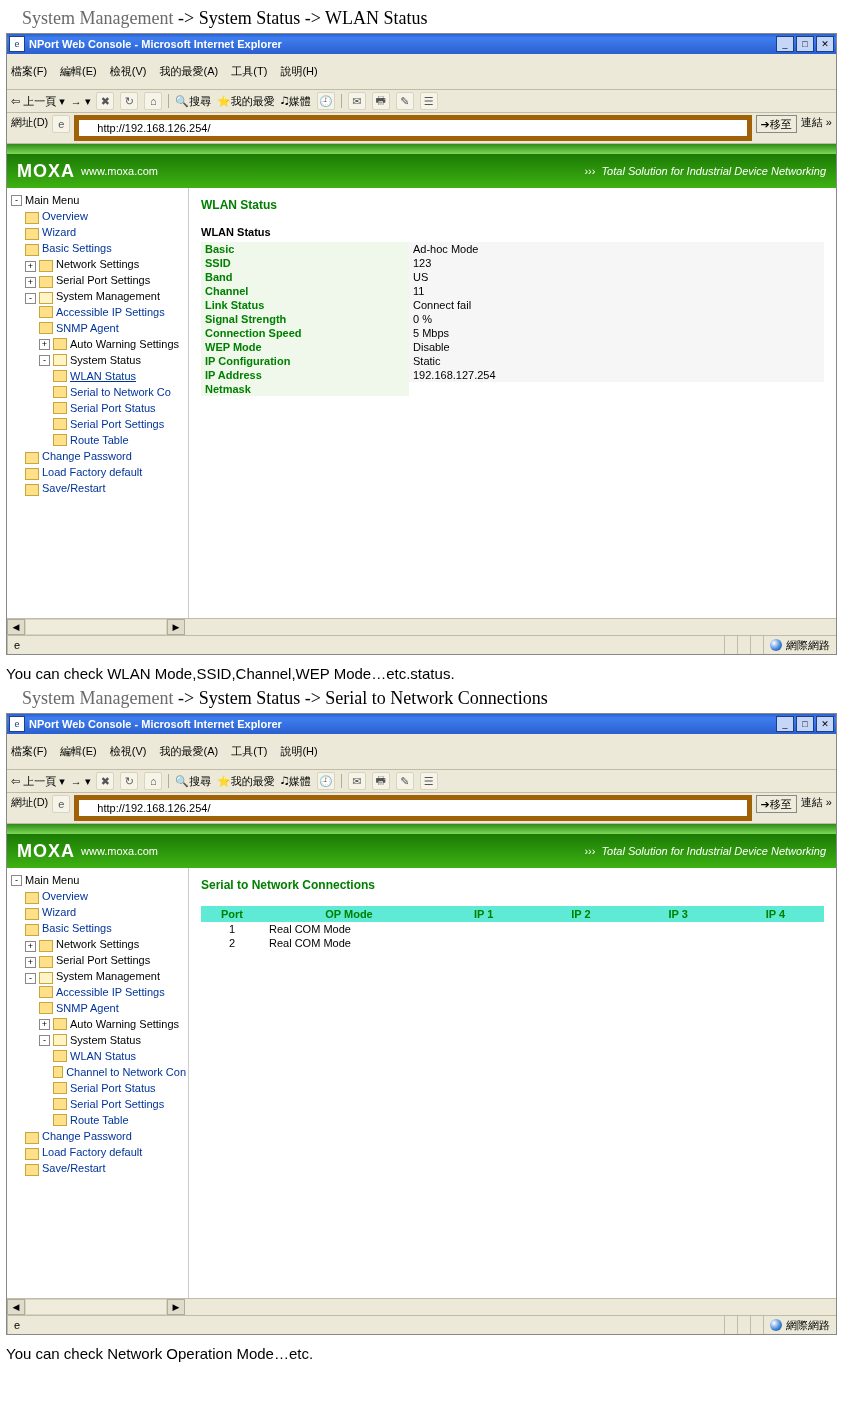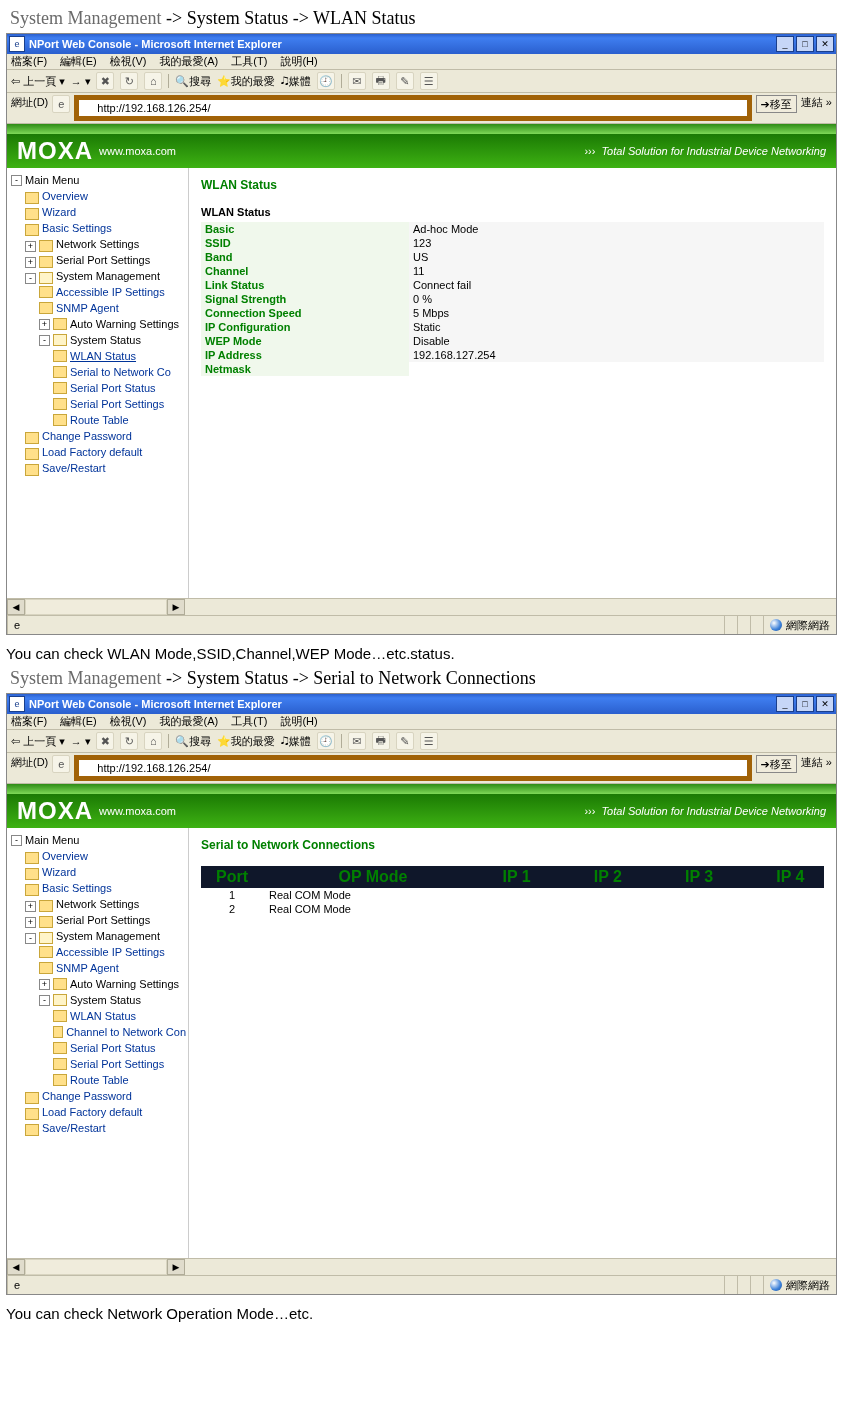--- a/index.html
+++ b/index.html
@@ -1,53 +1,53 @@
 <!DOCTYPE html>
 <html><head>
 <meta charset="utf-8">
 <style>
   body { margin:0; padding:6px 6px 20px 6px; font-family: Arial, sans-serif; font-size:13px; background:#fff; color:#000; }
-  .doc-line { font-size:18px; margin:2px 0 4px 4px; }
+  .doc-line { font-size:18px; margin:2px 0 4px 16px; }
   .doc-line .sys { font-family: "Times New Roman", serif; color:#6a6a6a; }
   .doc-line .rest { font-family: "Times New Roman", serif; color:#000; }
   .caption { font-size:15px; margin:10px 0 6px 0; }
   .browser { border:1px solid #888; width:100%; box-sizing:border-box; background:#ece9d8; font-size:11px; }
   .titlebar { display:flex; align-items:center; background:linear-gradient(#2a5fce,#3f7ef0 20%,#2a5fce); color:#fff; height:20px; padding:0 2px; }
   .titlebar .ico { width:14px; height:14px; background:#fff; border:1px solid #1a3f8c; margin-right:4px; display:flex; align-items:center; justify-content:center; font-size:9px; color:#1a3f8c; }
   .titlebar .ttl { flex:1; font-size:11px; font-weight:bold; }
   .titlebar .wbtn { width:16px; height:14px; background:#c6d6f7; border:1px solid #1a3f8c; margin-left:2px; display:flex; align-items:center; justify-content:center; font-size:9px; color:#000; }
-  .menubar { background:#ece9d8; padding:0 4px; border-bottom:1px solid #c0bca8; font-size:11px; }
+  .menubar { background:#ece9d8; padding:10px 4px; border-bottom:1px solid #c0bca8; font-size:11px; }
   .menubar span { margin-right:10px; }
   .toolbar { background:#ece9d8; padding:2px 4px; border-bottom:1px solid #c0bca8; display:flex; align-items:center; gap:6px; font-size:11px; }
   .toolbar .sep { width:1px; height:14px; background:#b0ac98; }
   .tbico { width:16px; height:16px; display:inline-flex; align-items:center; justify-content:center; font-size:11px; color:#555; border:1px solid #d8d4c0; background:#f6f4e8; border-radius:2px; }
   .addrbar { background:#ece9d8; padding:2px 4px; border-bottom:1px solid #c0bca8; display:flex; gap:4px; font-size:11px; }
   .addrbar input { flex:1; font-size:11px; height:16px; border:5px solid #a16207; padding:0 18px; }
   .addrbar .gobtn { border:1px solid #888; background:#f0ecdc; padding:0 4px; height:16px; display:flex; align-items:center; }
   .greenstrip { height:10px; background:linear-gradient(#2e8b16,#7ed957); }
   .moxabar { height:34px; background:linear-gradient(#1b7a04,#3eb213); display:flex; align-items:center; justify-content:space-between; padding:0 10px; color:#fff; }
-  .moxlogo { font-size:24px; font-weight:900; letter-spacing:1px; color:#fff; font-family:Arial, sans-serif; }
+  .moxlogo { font-size:18px; font-weight:900; letter-spacing:1px; color:#fff; font-family:Arial, sans-serif; }
   .moxurl { font-size:11px; color:#fff; }
   .moxtag { font-size:11px; color:#fff; font-style:italic; }
   .content { display:flex; background:#fff; height:430px; }
   .tree { width:175px; border-right:1px solid #ccc; padding:4px 2px 4px 4px; overflow:auto; font-size:11px; line-height:16px; }
   .tree .row { display:flex; align-items:center; gap:3px; white-space:nowrap; }
   .tree .ind1 { padding-left:14px;align-items:flex-end; } .tree .ind2 { padding-left:28px; } .tree .ind3 { padding-left:42px; }
   .fld { width:12px; height:10px; background:#ffe08a; border:1px solid #c9a63a; display:inline-block; }
   .fldo { width:12px; height:10px; background:#fff4c8; border:1px solid #c9a63a; display:inline-block; }
   .box { width:9px; height:9px; border:1px solid #888; display:inline-flex; align-items:center; justify-content:center; font-size:9px; line-height:9px; background:#fff; }
   .tree a { color:#003399; text-decoration:none; }
   .tree .sel { text-decoration:underline; color:#003399; }
   .pane { flex:1; padding:10px 12px; font-size:11px; }
   .ptitle { color:#008000; font-size:12px; font-weight:bold; margin-bottom:14px; }
   .subt { color:#000; font-weight:bold; font-size:11px; margin-bottom:4px; }
   .kv { display:flex; }
   .kv .k { width:200px; color:#008000; font-weight:bold; background:#f0f8ec; padding:1px 4px; }
   .kv .v { flex:1; background:#f6f6f6; padding:1px 4px; }
-  .thead { display:flex; background:#0f172a; color:#008000; font-weight:bold; font-size:16px;gap:24px; }
+  .thead { display:flex; background:#5eead4; color:#008000; font-weight:bold; font-size:11px; }
   .thead div { padding:2px 6px; text-align:center; }
   .trow { display:flex; font-size:11px; }
   .trow div { padding:1px 6px; }
   .colP { width:50px; text-align:center; }
   .colO { width:160px; }
   .colI { flex:1; text-align:center; }
   .hscroll { height:16px; background:#ece9d8; border-top:1px solid #c0bca8; display:flex; align-items:center; }
   .hscroll .arrow { width:16px; height:14px; background:#e0dccc; border:1px solid #b0ac98; display:flex; align-items:center; justify-content:center; font-size:9px; }
   .hscroll .track { flex:1; height:14px; background:#f0ecdc; border:1px solid #d8d4c0; }
   .statusbar { height:18px; background:#ece9d8; border-top:1px solid #c0bca8; display:flex; align-items:center; font-size:11px; }
@@ -224,26 +224,26 @@
           </div>
         <div class="kv">
             <div class="k">Signal Strength</div>
             <div class="v">0 %</div>
           </div>
         <div class="kv">
             <div class="k">Connection Speed</div>
             <div class="v">5 Mbps</div>
           </div>
         <div class="kv">
+            <div class="k">WEP Mode</div>
+            <div class="v">Disable</div>
+          </div>
+        <div class="kv">
             <div class="k">IP Configuration</div>
             <div class="v">Static</div>
-          </div>
-        <div class="kv">
-            <div class="k">WEP Mode</div>
-            <div class="v">Disable</div>
           </div>
         <div class="kv">
             <div class="k">IP Address</div>
             <div class="v">192.168.127.254</div>
           </div>
         <div class="kv">
             <div class="k">Netmask</div>
           </div>
       </div>
     </div>

